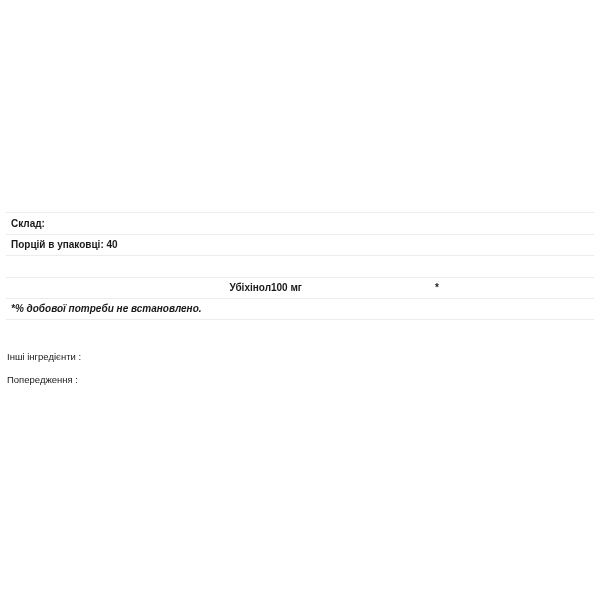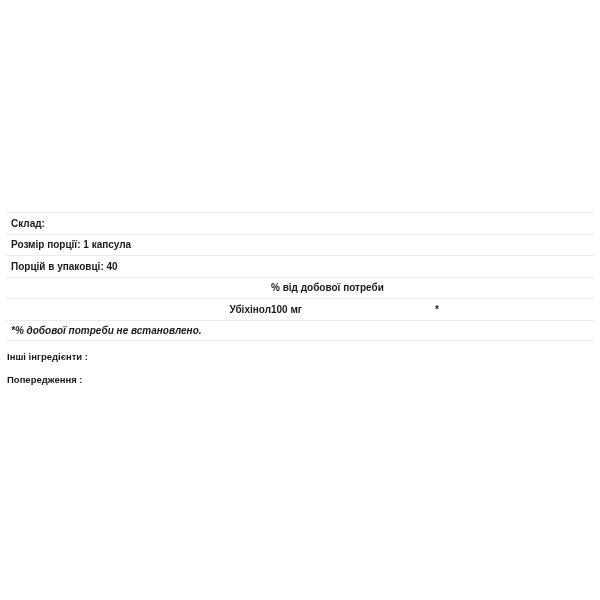--- a/index.html
+++ b/index.html
@@ -7,38 +7,34 @@
            font-family: "Liberation Sans", "DejaVu Sans", sans-serif; color: #1a1a1a; }
     .table { position: absolute; left: 6px; top: 212px; width: 588px; }
     .row { box-sizing: border-box; border-top: 1px solid #ececec; height: 21.5px;
            display: flex; align-items: center; font-size: 10px; font-weight: bold; }
     .row.last { border-bottom: 1px solid #ececec; font-style: italic; }
     .cell { box-sizing: border-box; }
     .c1 { padding-left: 5px; width: 265px; text-align: right; }
     .c2 { width: 164px; }
     .c3 { flex: 1; }
     .full { padding-left: 5px; }
-    .extra { position: absolute; left: 7px; font-size: 9.5px; font-weight: bold; }
+    .extra { position: absolute; left: 7px; font-size: 9.5px; font-weight: normal; }
   </style>
 </head>
 <body>
 
 <div class="table">
   <div class="row">
     <span class="cell full">Склад:</span>
   </div>
   <div class="row">
-    <span class="cell full">Розмір порції: 1 капсула</span>
-  </div>
-  <div class="row">
     <span class="cell full">Порцій в упаковці: 40</span>
   </div>
   <div class="row">
     <span class="cell c1"></span>
-    <span class="cell c3">% від добової потреби</span>
   </div>
   <div class="row">
     <span class="cell c1">Убіхінол</span>
     <span class="cell c2">100 мг</span>
     <span class="cell c3">*</span>
   </div>
   <div class="row last">
     <span class="cell full">*% добової потреби не встановлено.</span>
   </div>
 </div>

